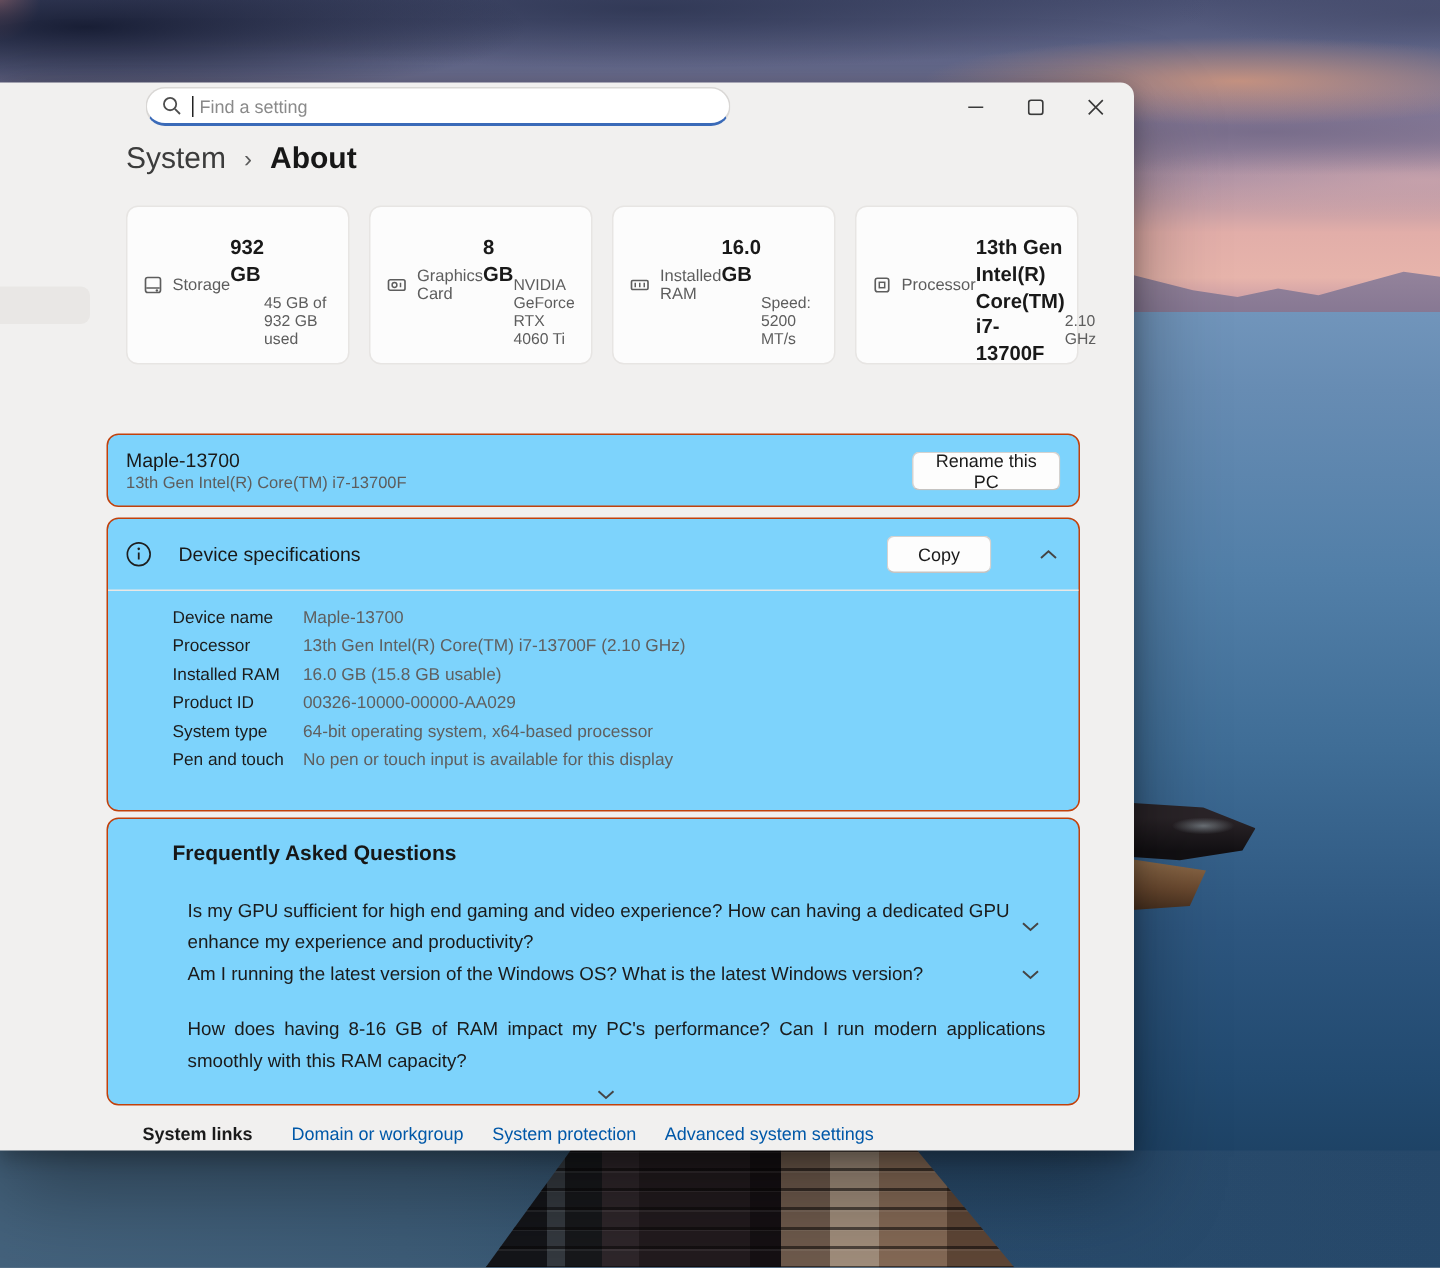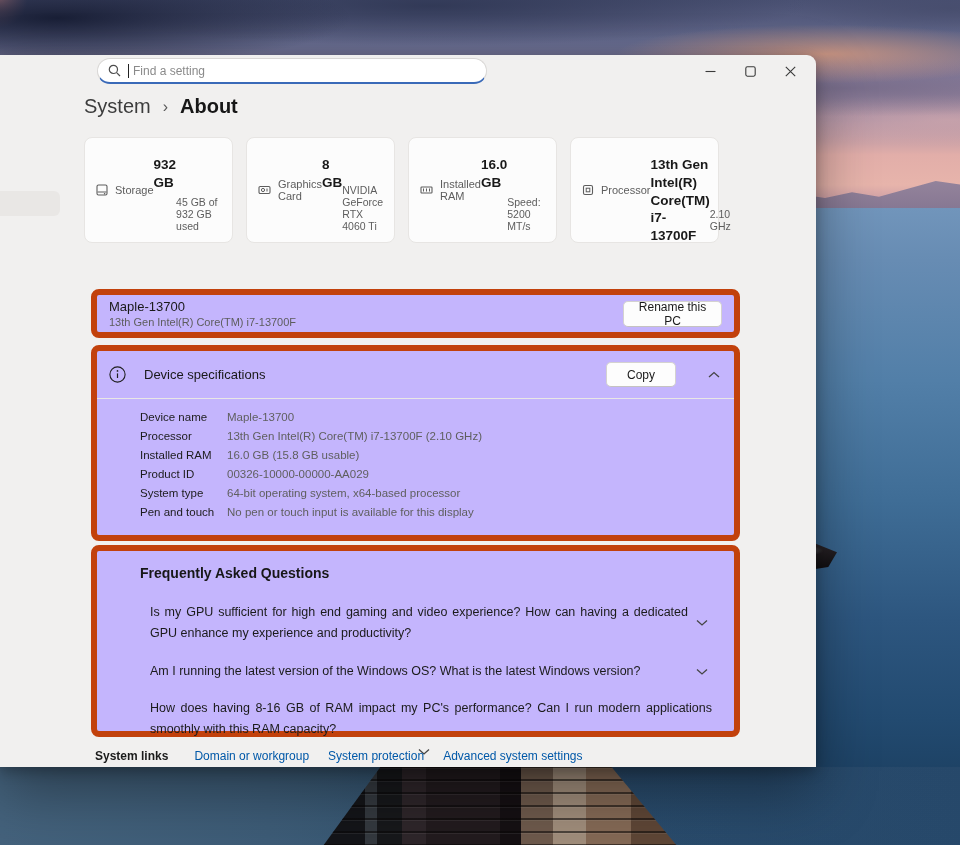--- a/index.html
+++ b/index.html
@@ -53,21 +53,21 @@
     background:
       repeating-linear-gradient(180deg, rgba(8,6,6,.55) 0 2px, rgba(255,255,255,.07) 2px 3px, transparent 3px 13px),
       linear-gradient(90deg,
         #141519 0 17%,#34393f 17% 20%,#17181b 20% 26%,
         #2e262a 26% 32%,#221b1e 32% 50%,#151013 50% 55%,
         #6e5a4c 55% 63%,#a08d7b 63% 71%,#846955 71% 82%,#5e4636 82% 100%);
     clip-path:polygon(7% 100%,21% 0,77% 0,93% 100%);
   }
   
   .win{
-    position:absolute;left:0;top:55px;width:816px;height:712px;
+    position:absolute;left:0;top:55px;width:756px;height:712px;
     background:#f1f0ef;border-top-right-radius:9px;
     box-shadow:0 24px 60px rgba(0,0,0,.38),0 4px 14px rgba(0,0,0,.28);
   }
   .caption{position:absolute;top:0;right:6px;height:32px;display:flex;align-items:center;}
   .cap-btn{width:40px;height:30px;display:flex;align-items:center;justify-content:center;color:#3a3a3a;}
   .cap-btn svg{display:block;}
   .searchbox{
     position:absolute;left:97px;top:3px;width:390px;height:26px;
     background:#ffffff;border:1px solid #d9d7d5;border-bottom:2px solid #3a6ab8;
     border-radius:15px;display:flex;align-items:center;box-sizing:border-box;padding:0 10px;
@@ -93,22 +93,22 @@
   .card{
     width:149px;height:106px;background:#fcfcfc;border:1px solid #e7e5e3;border-radius:8px;
     box-sizing:border-box;padding:10px 11px;display:flex;
   }
   .card-head{display:flex;align-items:center;gap:7px;color:#5d5d5d;font-size:11px;}
   .card-head svg{flex:none;color:#5d5d5d;}
   .card-value{margin-top:8px;font-size:13.5px;line-height:1.32;font-weight:700;color:#191919;}
   .card-detail{margin-top:auto;font-size:10.5px;color:#5d5d5d;}
   
   .scard{
-    position:absolute;left:91px;width:649px;background:#c4b5fd;
-    border:6px solid #c2410c;border-radius:8px;box-sizing:border-box;
+    position:absolute;left:71px;width:649px;background:#7dd3fc;
+    border:1px solid #c2410c;border-radius:8px;box-sizing:border-box;
   }
   
   .pc-card{top:234px;height:49px;display:flex;align-items:center;padding:0 12px 0 12px;}
   .pc-text{display:flex;flex-direction:column;gap:2px;}
   .pc-name{font-size:13px;color:#191919;}
   .pc-sub{font-size:11px;color:#5d5d5d;}
   .btn{
     background:#fdfdfd;border:1px solid #d4d2d0;border-bottom-color:#c5c3c1;border-radius:5px;
     font-size:12px;color:#1a1a1a;display:flex;align-items:center;justify-content:center;
     font-family:"Liberation Sans","DejaVu Sans",sans-serif;
@@ -125,21 +125,21 @@
   .spec-row{display:grid;grid-template-columns:87px 1fr;line-height:19px;}
   .spec-label{font-size:11.5px;color:#1c1c1c;}
   .spec-value{font-size:11.5px;color:#5f5f5f;}
   
   .faq-card{top:490px;height:192px;padding:14px 22px 0 43px;}
   .faq-title{font-size:14px;font-weight:700;color:#171717;}
   .faq-item{display:flex;align-items:center;gap:8px;}
   .faq-q{flex:1;font-size:12.5px;line-height:21px;color:#1b1b1b;text-align:justify;padding-left:10px;}
   .faq-item .chev{flex:none;margin-right:4px;}
   .faq-item.q1{margin-top:21px;}
-  .faq-item.q2{margin-top:17px;gap:43px;}
+  .faq-item.q2{gap:43px;}
   .faq-item.q3{margin-top:16px;flex-direction:column;}
   
   .related{position:absolute;left:95px;top:694px;display:flex;align-items:center;}
   .rel-label{font-size:12px;font-weight:700;color:#1b1b1b;margin-right:26px;}
   .rel-link{font-size:12px;color:#0058a8;margin-right:19px;text-decoration:none;}
 </style>
 </head>
 <body>
 
 <div class="wp-sky"></div>

